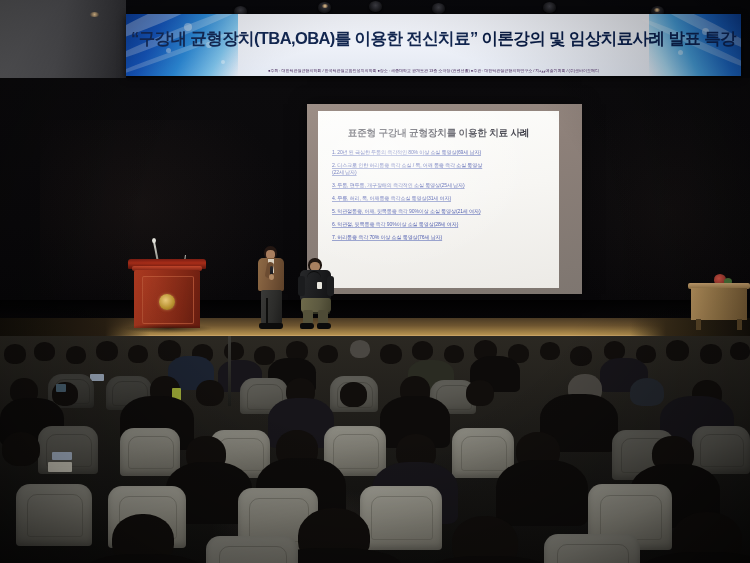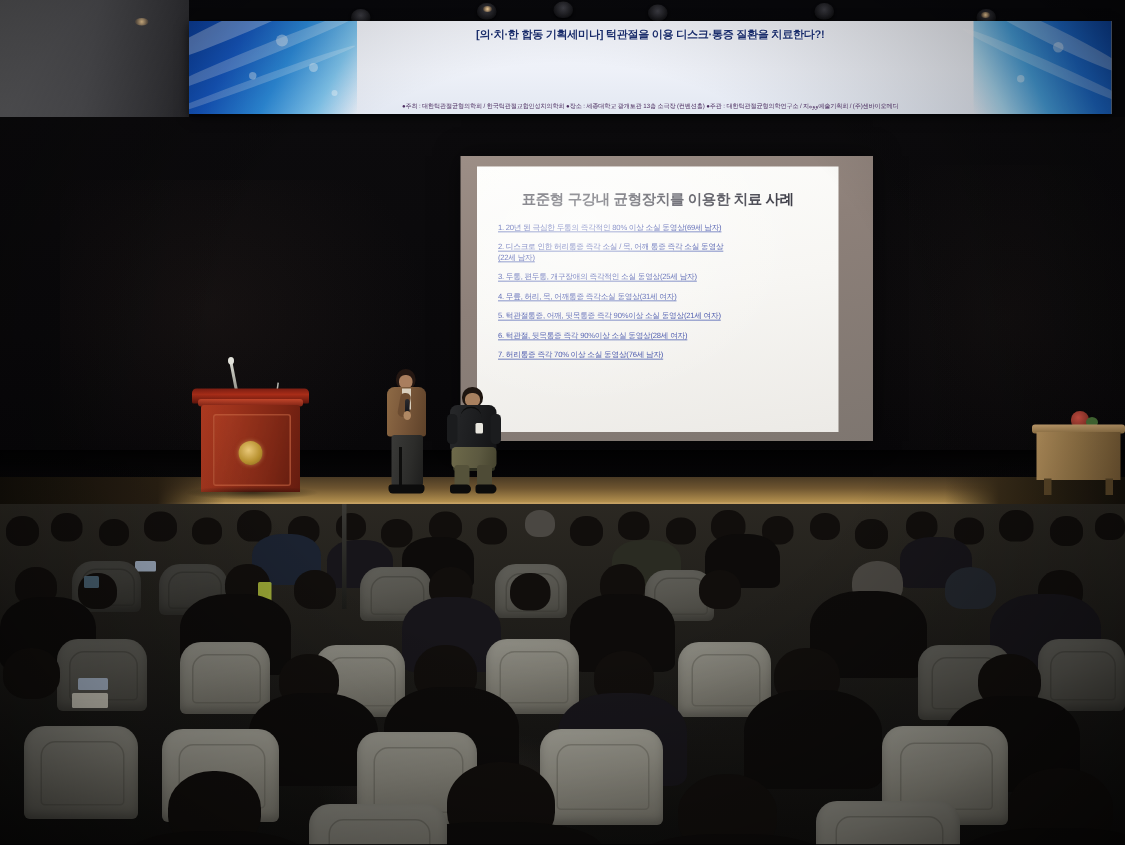--- a/index.html
+++ b/index.html
@@ -383,21 +383,23 @@
       <div class="dot" style="left:80px;top:28px;width:6px;height:6px;"></div>
       <div class="dot" style="left:40px;top:34px;width:5px;height:5px;"></div>
       <div class="dot" style="left:95px;top:46px;width:4px;height:4px;"></div>
     </div>
     <div class="banner-deco-right">
       <div class="swoosh" style="right:-20px;top:4px;width:120px;height:11px;transform:rotate(26deg);opacity:.5;"></div>
       <div class="swoosh" style="right:-25px;top:28px;width:130px;height:7px;transform:rotate(24deg);opacity:.42;"></div>
       <div class="dot" style="right:32px;top:14px;width:7px;height:7px;"></div>
       <div class="dot" style="right:58px;top:36px;width:5px;height:5px;"></div>
     </div>
-    <div class="banner-top-line">[의·치·한 합동 기획세미나] 턱관절을 이용 디스크·통증 질환을 치료한다?!</div>
+    <div class="banner-main">
+      <span class="q">“</span><span class="q">구강내 균형장치(TBA,OBA)를 이용한 전신치료</span><span class="q">”</span><span class="accent"> 이론강의 및 임상치료사례 발표 특강</span>
+    </div>
     <div class="banner-foot">●주최 : 대한턱관절균형의학회 / 한국턱관절교합인성치의학회   ●장소 : 세종대학교 광개토관 13층 소극장 (컨벤션홀)   ●주관 : 대한턱관절균형의학연구소 / 지ووه예술기획회 / (주)센바이오메디</div>
   </div>
 
   <div id="screen-frame">
     <div id="screen">
       <div class="slide-title">표준형 구강내 균형장치를 이용한 치료 사례</div>
       <div class="slide-body">
         <div class="slide-line">
           <span>1. 20년 된 극심한 두통의 즉각적인 80% 이상 소실 동영상(69세 남자)</span>
         </div>

